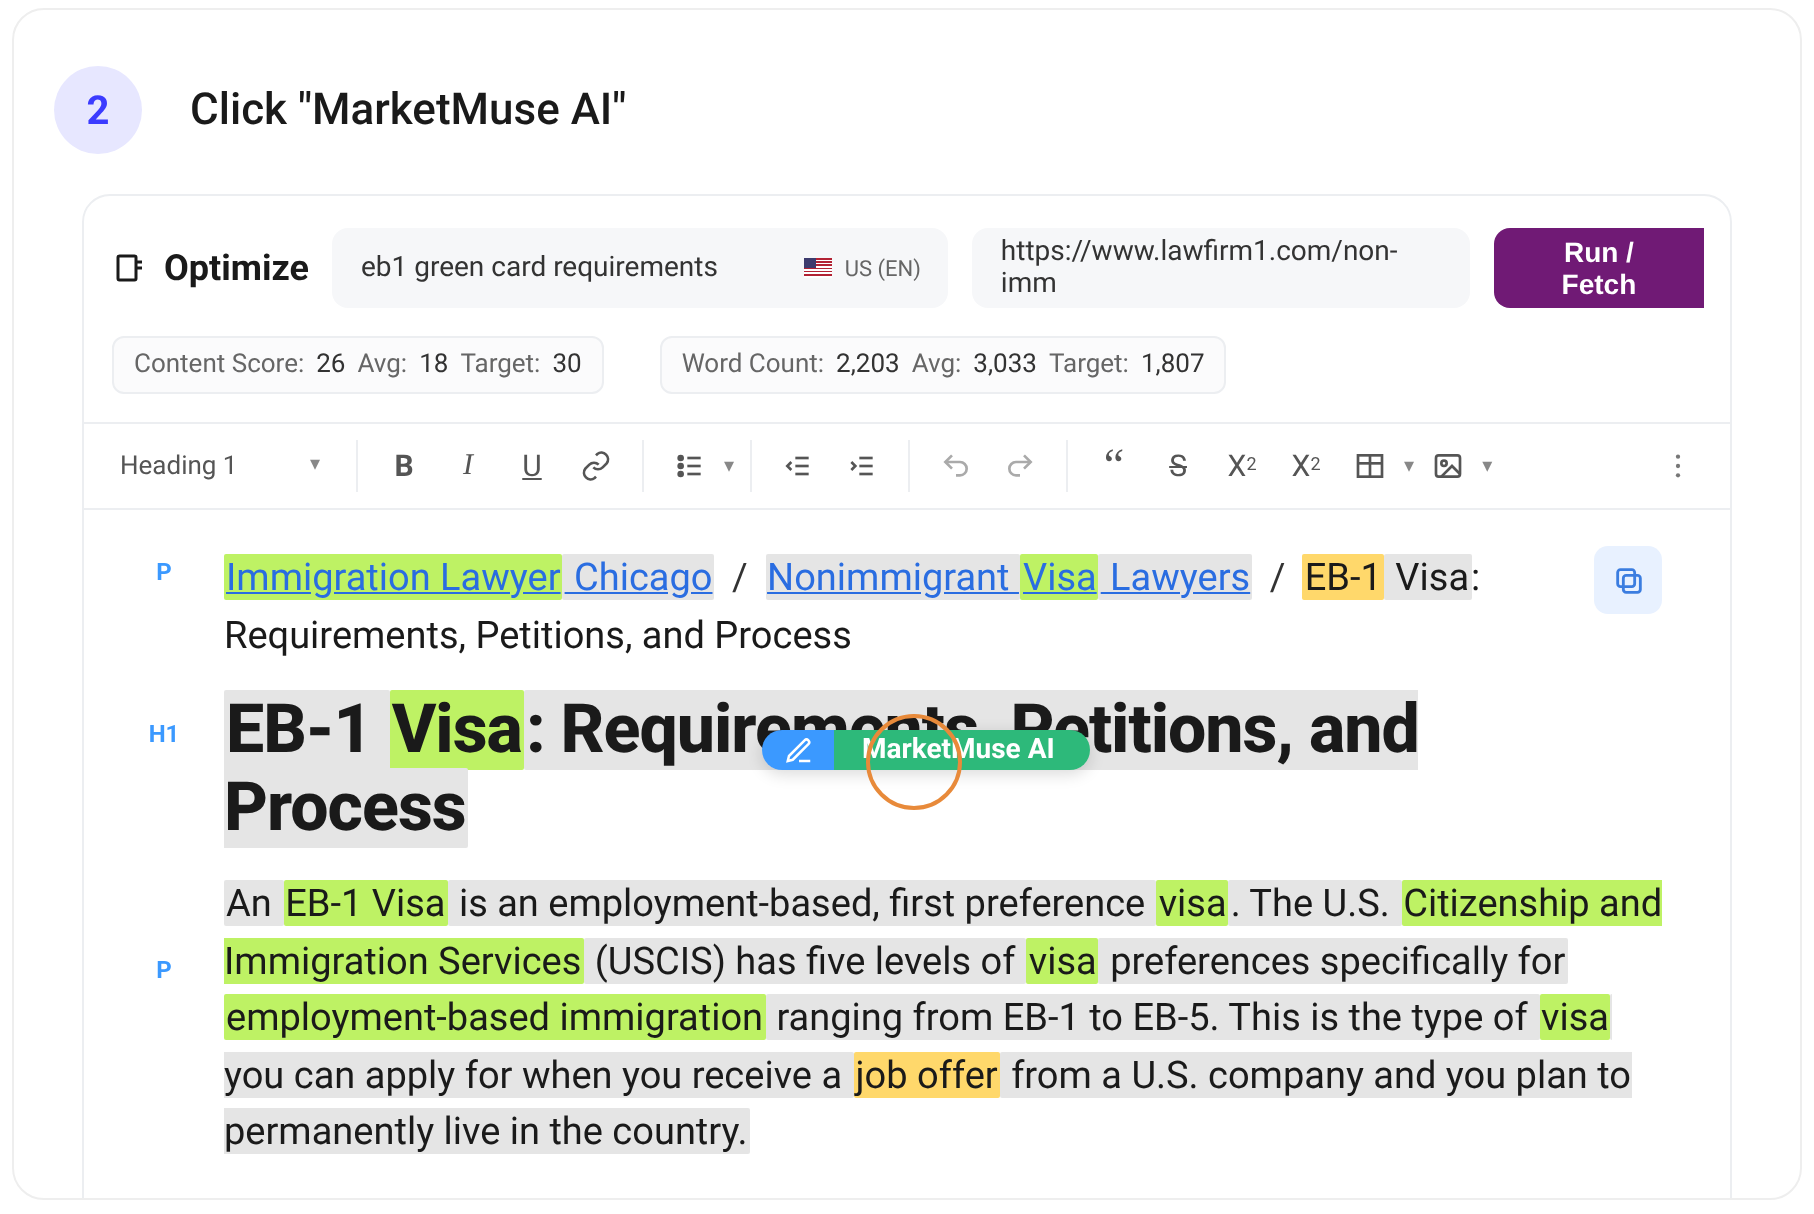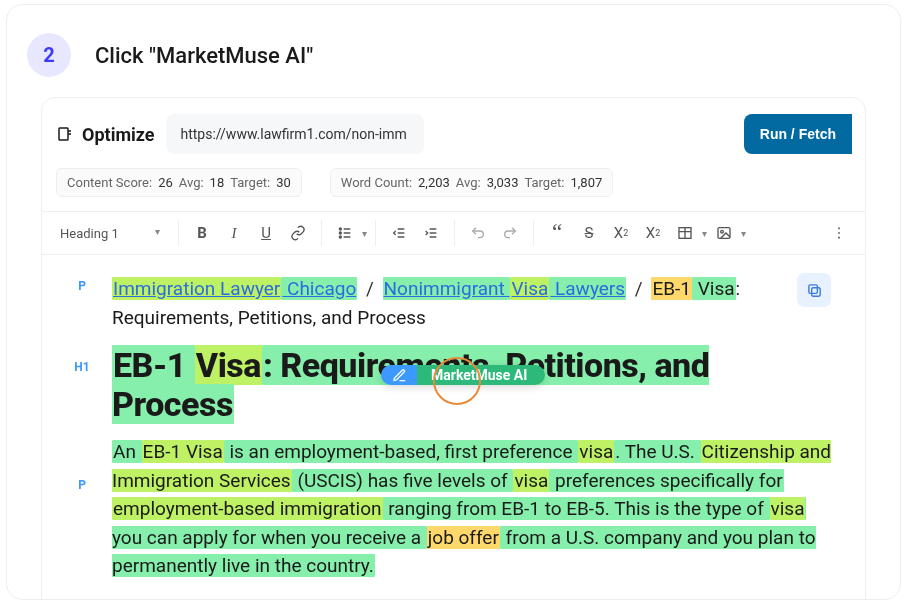--- a/index.html
+++ b/index.html
@@ -76,21 +76,21 @@
   .input-search { width: 320px; justify-content: space-between; }
   .input-url { width: 258px; }
   .locale { display: flex; align-items: center; gap: 6px; font-size: 11px; color: #666; }
   .flag {
     display:inline-block; width:14px; height:10px;
     background: linear-gradient(180deg,#b22234 0 8%,#fff 8% 16%,#b22234 16% 24%,#fff 24% 32%,#b22234 32% 40%,#fff 40% 48%,#b22234 48% 56%,#fff 56% 64%,#b22234 64% 72%,#fff 72% 80%,#b22234 80% 88%,#fff 88% 100%);
     position:relative;
   }
   .flag::before { content:""; position:absolute; top:0; left:0; width:6px; height:5px; background:#3c3b6e; }
   .run-btn {
-    background: #0369a1;
+    background: #701a75;
     color: #fff;
     border: none;
     height: 40px;
     padding: 0 16px;
     border-radius: 8px 0 0 8px;
     font-weight: 600;
     font-size: 14px;
     cursor: pointer;
     margin-left: auto;
     margin-right: -1px;
@@ -149,21 +149,21 @@
     width: 24px;
     text-align: center;
     font-size: 12px;
     font-weight: 700;
     color: #3b99ff;
     padding-top: 4px;
     flex-shrink: 0;
   }
   .row-content { flex: 1; font-size: 19px; line-height: 1.5; color: #1a1a1a; }
   .row-content.h1 { font-size: 34px; font-weight: 800; line-height: 1.15; letter-spacing: -0.5px; }
-  .hl-blue { background: #86efac; border-radius: 1px; padding: 0 1px; text-align: center; }
+  .hl-blue { background: #e5e5e5; border-radius: 1px; padding: 0 1px; text-align: center; }
   .hl-green { background: #bef264; border-radius: 1px; padding: 0 1px; }
   .hl-yellow { background: #ffd86b; border-radius: 1px; padding: 0 1px; }
   a.crumb { color: #2a6de1; text-decoration: underline; }
   .crumb-sep { color: #333; margin: 0 4px; }
   .copy-btn {
     position: absolute;
     right: 34px;
     top: 18px;
     width: 34px; height: 34px;
     background: #e8f1ff;
@@ -229,20 +229,27 @@
       <div class="optimize-label">
         <span class="optimize-icon">
           <svg viewBox="0 0 24 24" width="18" height="18" stroke="#1a1a1a" stroke-width="2" fill="none">
               <rect x="4" y="4" width="12" height="16" rx="1"></rect>
               <path d="M20 8 L16 8 M20 12 L16 12"></path>
             </svg>
         </span>
         <span>Optimize</span>
       </div>
 
+      <div class="input-box input-search">
+        <span>eb1 green card requirements</span>
+        <span class="locale">
+          <span class="flag"></span>
+          <span>US (EN)</span>
+        </span>
+      </div>
 
       <div class="input-box input-url">
         <span>https://www.lawfirm1.com/non-imm</span>
       </div>
 
       <button class="run-btn">Run / Fetch</button>
     </div>
 
     <div class="metrics-row">
       <div class="metrics-pill">

